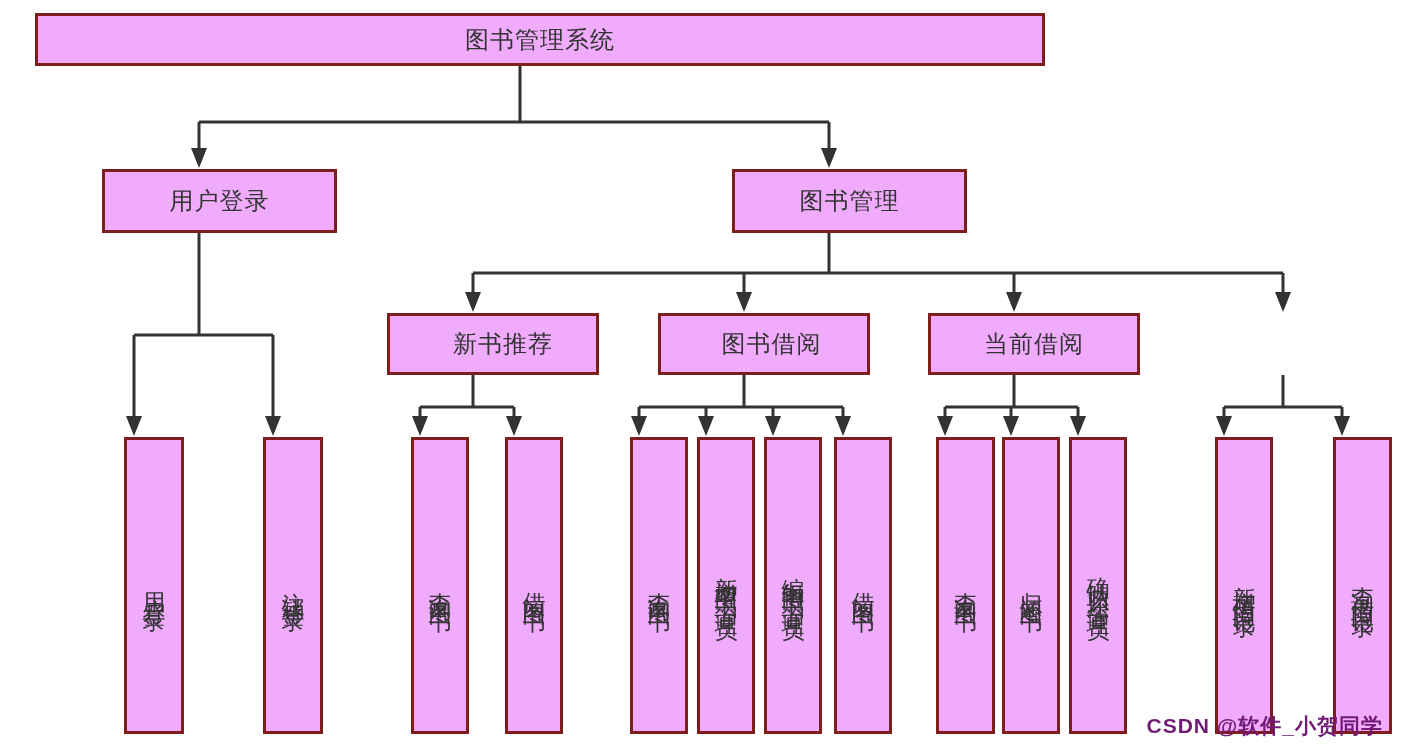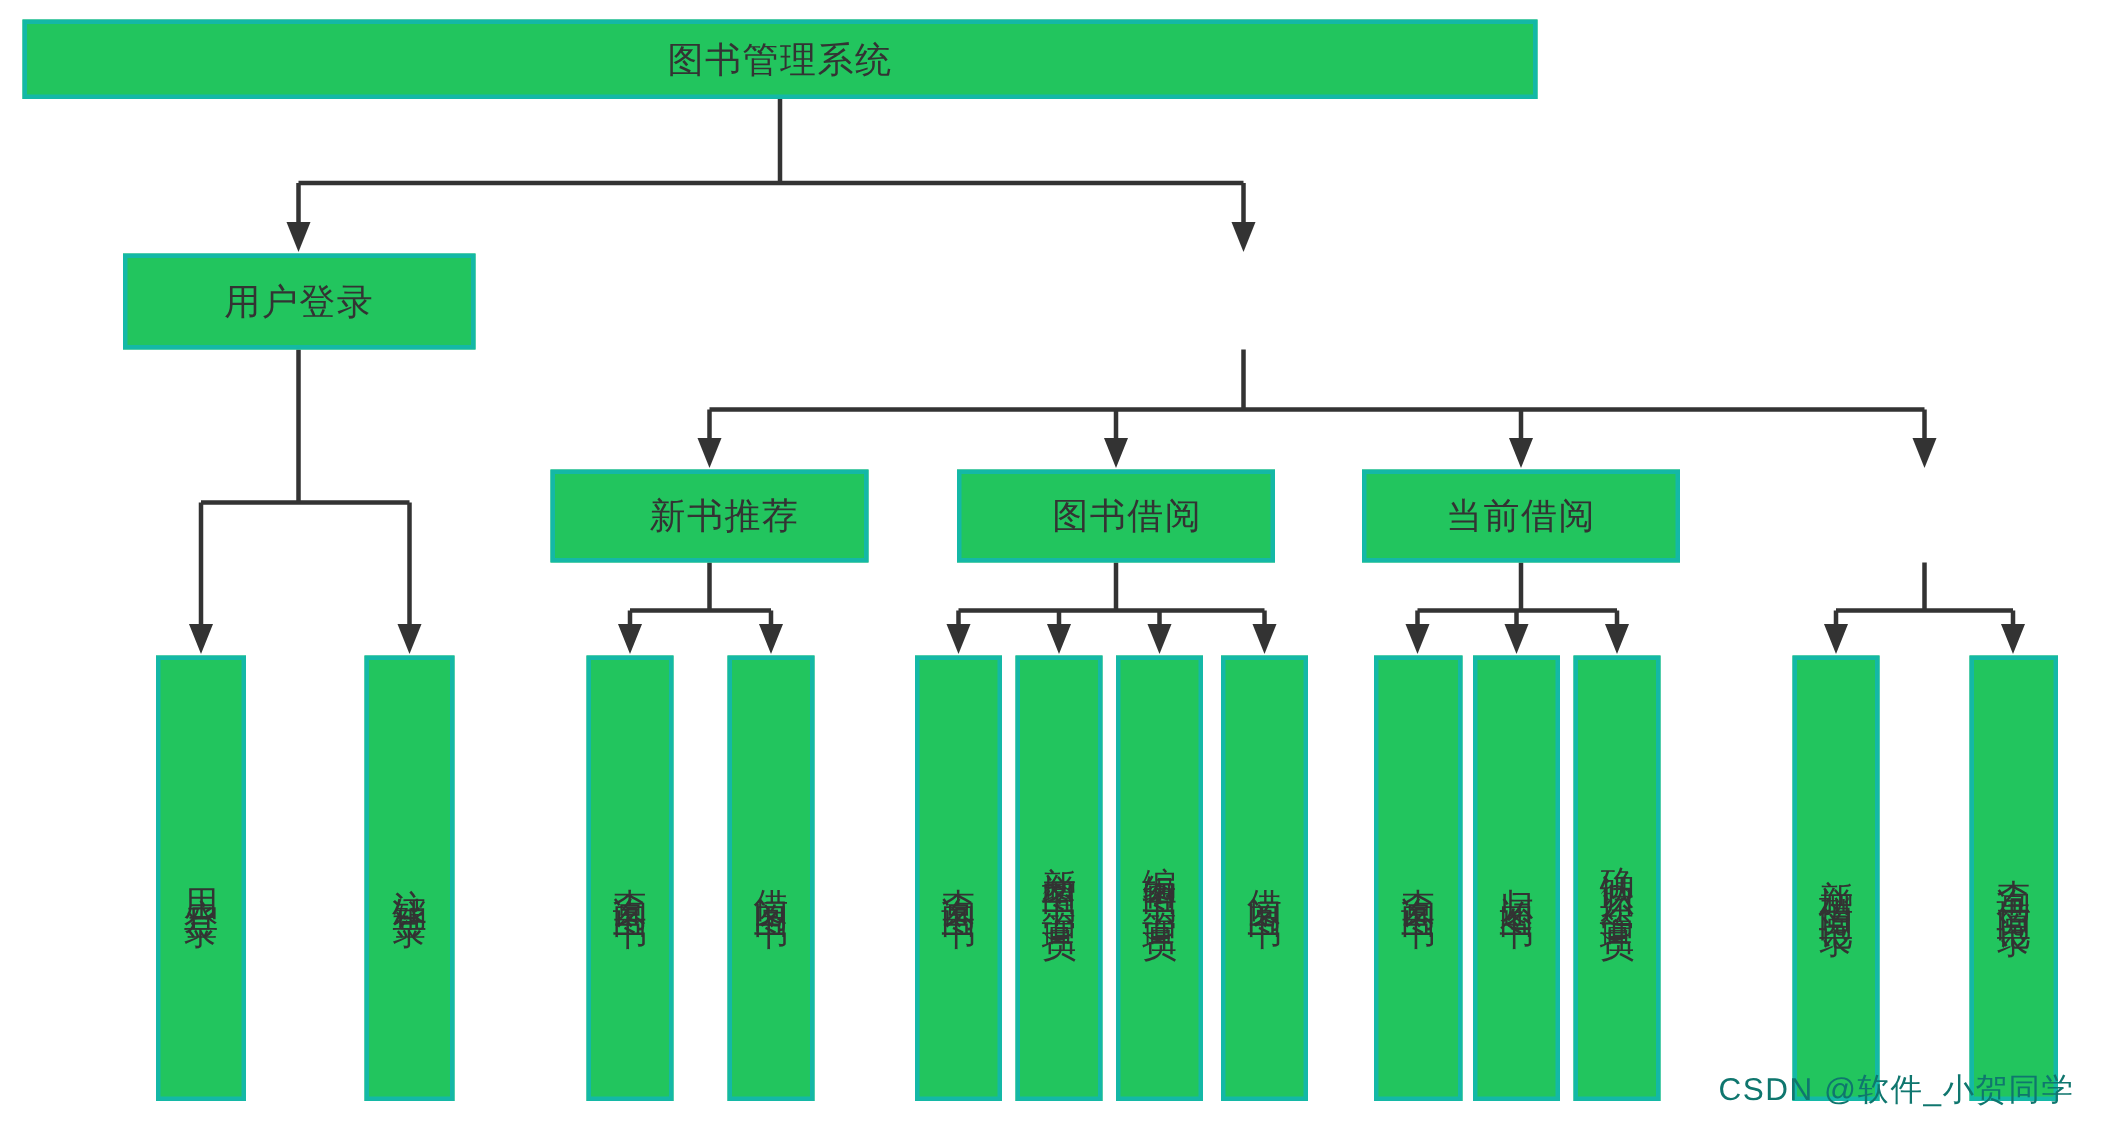--- a/index.html
+++ b/index.html
@@ -7,26 +7,27 @@
     position:relative;
     width:1405px; height:747px;
     background:#ffffff;
     font-family:"Liberation Sans", sans-serif;
     overflow:hidden;
   }
   #connectors { position:absolute; left:0; top:0; width:1405px; height:747px; }
   .box {
     position:absolute;
     box-sizing:border-box;
-    border:3px solid #14b8a6;
-    background:#22c55e;
+    border:3px solid #7f1d1d;
+    background:#f0abfc;
     color:#333333;
     display:flex;
     align-items:center;
     justify-content:center;
+    margin-left:20px;
   }
   .hbox { font-size:24px; letter-spacing:1px; white-space:nowrap; }
   .vbox {
     writing-mode:vertical-rl;
     text-orientation:mixed;
     font-size:23px;
     letter-spacing:6px;
     line-height:1;
   }
   .root  { left:15px;  top:13px;  width:1010px; height:53px; }
@@ -47,23 +48,24 @@
   .g3c4  { left:814px;  width:58px; }
   .g4c1  { left:916px;  width:59px; }
   .g4c2  { left:982px;  width:58px; }
   .g4c3  { left:1049px; width:58px; }
   .g5c1  { left:1195px; width:58px; }
   .g5c2  { left:1313px; width:59px; }
   .watermark {
     position:absolute;
     right:22px; top:712px;
     font-size:21px;
-    color:#0f766e;
+    color:#701a75;
     letter-spacing:1px;
     white-space:nowrap;
+    font-weight:bold;
   }
 </style>
 </head>
 <body>
 
 <div id="canvas">
 
   <svg id="connectors" viewBox="0 0 1405 747" xmlns="http://www.w3.org/2000/svg">
     <g stroke="#333333" stroke-width="3" fill="none">
 
@@ -100,20 +102,21 @@
       <path d="M1003,416 L1019,416 L1011,436 Z"></path>
       <path d="M1070,416 L1086,416 L1078,436 Z"></path>
       <path d="M1216,416 L1232,416 L1224,436 Z"></path>
       <path d="M1334,416 L1350,416 L1342,436 Z"></path>
     </g>
   </svg>
 
   <div class="box hbox root">图书管理系统</div>
 
   <div class="box hbox l2a">用户登录</div>
+  <div class="box hbox l2b">图书管理</div>
 
   <div class="box hbox l3a">新书推荐</div>
   <div class="box hbox l3b">图书借阅</div>
   <div class="box hbox l3c">当前借阅</div>
 
   <div class="box vbox leaf g1c1">用户登录</div>
   <div class="box vbox leaf g1c2">注销登录</div>
 
   <div class="box vbox leaf g2c1">查询图书</div>
   <div class="box vbox leaf g2c2">借阅图书</div>

